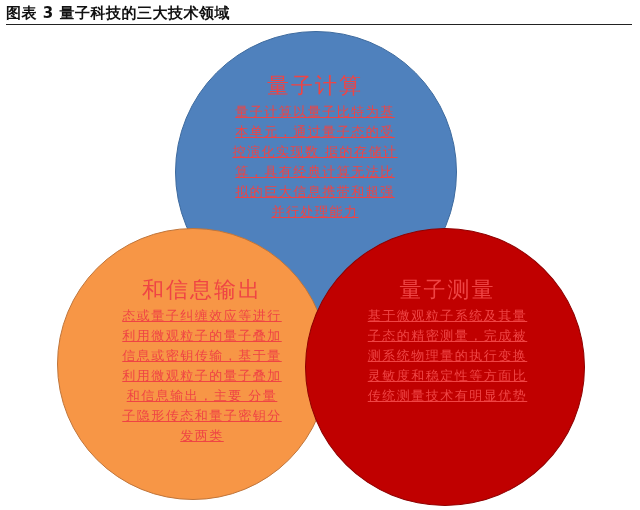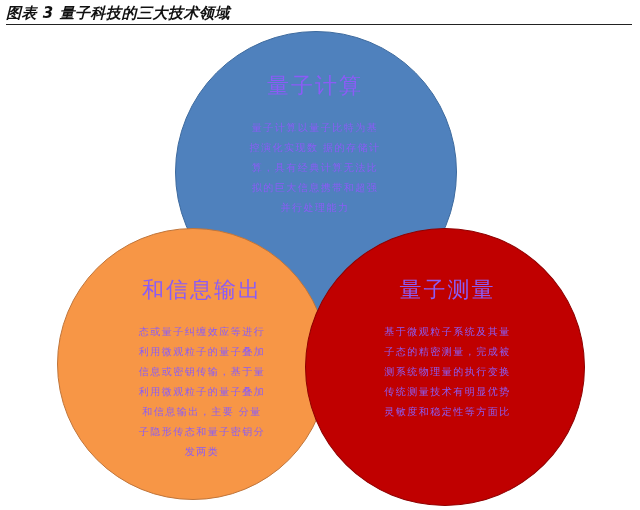--- a/index.html
+++ b/index.html
@@ -1,45 +1,46 @@
 <!DOCTYPE html>
 <html><head>
 <meta charset="utf-8">
 <style>
   html, body { margin:0; padding:0; background:#ffffff; }
   body { width:640px; height:510px; position:relative; overflow:hidden;
          font-family: "DejaVu Serif", "Liberation Serif", serif; }
   .fig-title { position:absolute; left:6px; top:4px; font-family:"DejaVu Sans","Liberation Sans",sans-serif;
-               font-weight:bold; font-size:15px; color:#111; letter-spacing:0.5px;font-style:italic; }
+               font-weight:bold; font-size:15px; color:#111; letter-spacing:0.5px; }
   .rule { position:absolute; left:6px; top:24px; width:626px; height:1px; background:#222; }
   .circle { position:absolute; border-radius:50%; box-sizing:border-box; }
   .c-blue { left:175px; top:31px; width:282px; height:282px; background:#4f81bd; border:1px solid #3d6a9e; }
   .c-orange { left:57px; top:228px; width:272px; height:272px; background:#f79646; border:1px solid #c0753a; }
   .c-red { left:305px; top:228px; width:280px; height:278px; background:#c00000; border:1px solid #8f0000; }
-  .label { position:absolute; text-align:center; color:#8b5cf6; }
+  .label { position:absolute; text-align:center; color:#ef4444; }
   .heading { font-size:22px; letter-spacing:2px; line-height:28px; }
-  .body-text { font-size:10px; line-height:20px; letter-spacing:1.5px; margin-top:18px; }
+  .body-text { font-size:13px; line-height:20px; letter-spacing:1.5px; margin-top:2px;text-decoration:underline; }
   .l-blue { left:215px; top:72px; width:200px; }
   .l-orange { left:103px; top:276px; width:198px; }
   .l-red { left:340px; top:276px; width:215px; }
 </style>
 </head>
 <body>
 
 <div class="fig-title">图表 3 量子科技的三大技术领域</div>
 <div class="rule"></div>
 
 <div class="circle c-blue"></div>
 <div class="circle c-orange"></div>
 <div class="circle c-red"></div>
 
 <div class="label l-blue">
   <div class="heading">量子计算</div>
   <div class="body-text">
     <div>量子计算以量子比特为基</div>
+    <div>本单元，通过量子态的受</div>
     <div>控演化实现数 据的存储计</div>
     <div>算，具有经典计算无法比</div>
     <div>拟的巨大信息携带和超强</div>
     <div>并行处理能力</div>
   </div>
 </div>
 
 <div class="label l-orange">
   <div class="heading">和信息输出</div>
   <div class="body-text">
@@ -52,16 +53,16 @@
     <div>发两类</div>
   </div>
 </div>
 
 <div class="label l-red">
   <div class="heading">量子测量</div>
   <div class="body-text">
     <div>基于微观粒子系统及其量</div>
     <div>子态的精密测量，完成被</div>
     <div>测系统物理量的执行变换</div>
+    <div>灵敏度和稳定性等方面比</div>
     <div>传统测量技术有明显优势</div>
-    <div>灵敏度和稳定性等方面比</div>
   </div>
 </div>
 
 </body></html>

